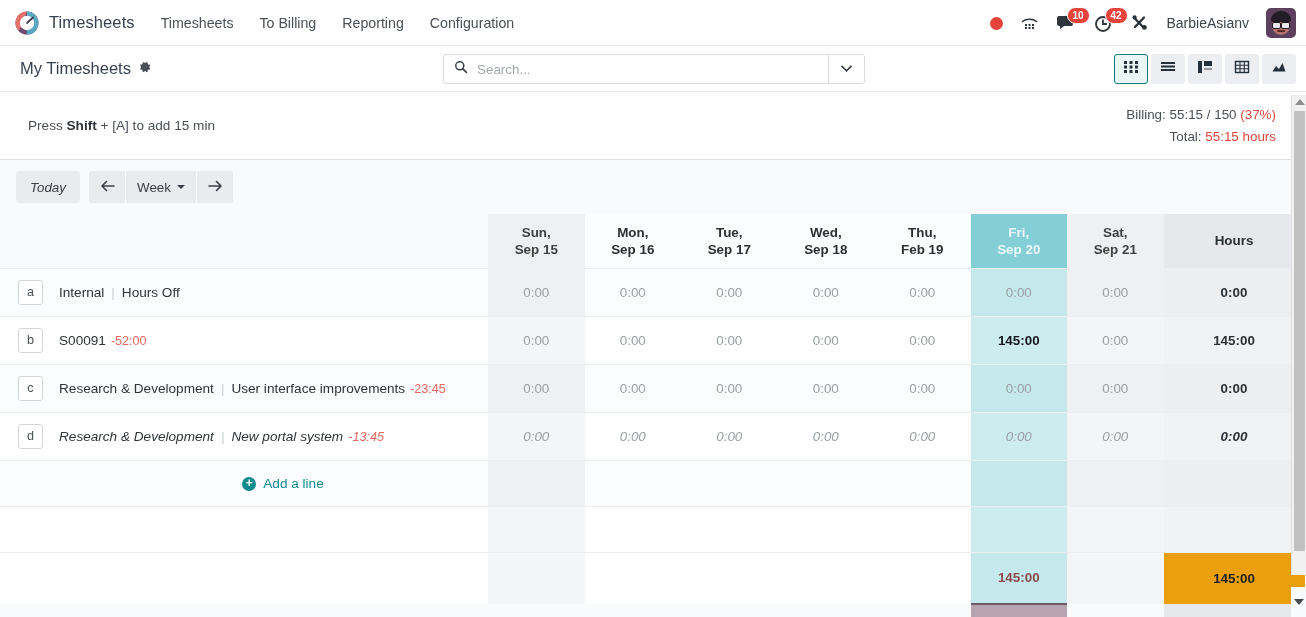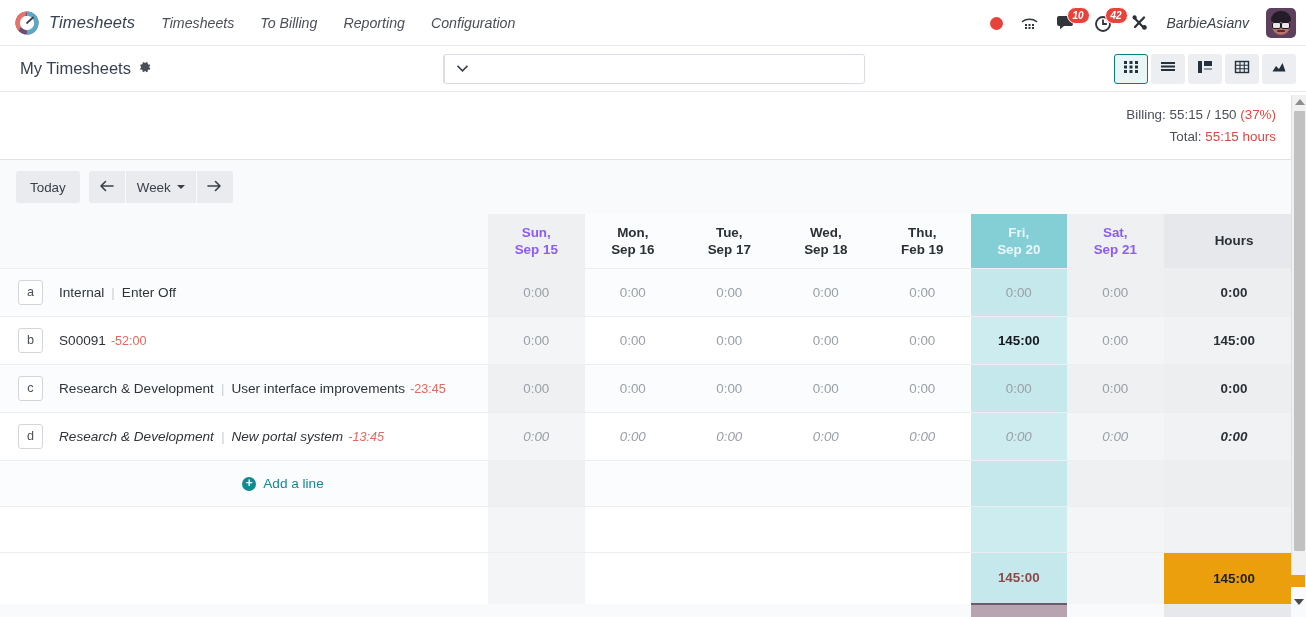--- a/index.html
+++ b/index.html
@@ -11,21 +11,20 @@
     color: #313539;
   }
 
   
   .navbar {
     height: 46px; background: #ffffff;
     display: flex; align-items: center;
     padding: 0 10px 0 14px;
     border-bottom: 1px solid #e7e9ed;
     position: relative;
-    font-style: italic;
   }
   .brand { display: flex; align-items: center; gap: 9px; margin-right: 26px; }
   .brand-logo { width: 26px; height: 26px; position: relative; }
   .brand-name {
     font-size: 16.5px; color: #374151; letter-spacing: .1px;
   }
   .nav-menu { display: flex; align-items: center; gap: 26px; }
   .nav-item {
     font-size: 14.2px; color: #4b4f58; cursor: pointer; white-space: nowrap;
   }
@@ -123,21 +122,21 @@
   
   .pnav {
     height: 54px; display: flex; align-items: center; padding-left: 16px;
     background: #f9fafb;
   }
   .pbtn {
     background: #e9ebee; border: none; height: 32px; border-radius: 3px;
     font-size: 13.4px; color: #3c4149; cursor: pointer; font-family: inherit;
     display: flex; align-items: center; justify-content: center;
   }
-  .pbtn.today { padding: 16px 14px; margin-right: 9px; }
+  .pbtn.today { padding: 16px 14px; margin-right: 9px; font-style: italic; }
   .pgroup { display: flex; gap: 1px; }
   .pgroup .pbtn { border-radius: 0; }
   .pgroup .pbtn:first-child { border-radius: 3px 0 0 3px; width: 36px; }
   .pgroup .pbtn:last-child { border-radius: 0 3px 3px 0; width: 36px; }
   .pbtn.week { padding: 0 11px; gap: 6px; }
   .caret { width:0;height:0;border-top:4px solid #3c4149;border-left:4px solid transparent;border-right:4px solid transparent; }
 
   
   .gridwrap { position: relative; background: #fff; }
   table.grid { width: 1291px; border-collapse: collapse; table-layout: fixed; }
@@ -147,21 +146,21 @@
   col.c-label { width: 488px; }
   col.c-day { width: 96.5px; }
   col.c-hours { width: 141px; }
 
   thead th {
     height: 54px; vertical-align: middle; font-weight: bold; color: #2b3035;
     background: #fbfcfd; line-height: 17px; padding: 0;
     border-bottom: 1px solid #e3e6e9;
   }
   thead th.lbl { background: #f9fafb; }
-  thead th.weekend { color: #8b5cf6; background: #eef0f1; font-weight: bold; }
+  thead th.weekend { color: #404040; background: #eef0f1; font-weight: bold; }
   thead th.today-col { background: #84cfd6; color: #e9f7f8; }
   thead th.hours { background: #e6e8eb; }
   .dname { display:block; } .ddate { display:block; }
 
   tbody td { height: 48px; padding: 0; color: #9aa0a6; }
   tbody tr.odd td { background: #fbfcfd; }
   tbody tr.even td { background: #ffffff; }
   tbody tr.odd td.weekend { background: #eef0f1; }
   tbody tr.even td.weekend { background: #f4f5f6; }
   tbody tr.odd td.today-col { background: #c4e8ec; }
@@ -316,20 +315,29 @@
     <span class="bc-title">My Timesheets</span>
     <span class="gear">
       <svg width="14" height="14" viewBox="0 0 16 16">
         <path fill="#4a4f57" d="M8 5.2A2.8 2.8 0 1 0 8 10.8 2.8 2.8 0 0 0 8 5.2zm0 4.2a1.4 1.4 0 1 1 0-2.8 1.4 1.4 0 0 1 0 2.8z"></path>
         <path fill="#4a4f57" d="M14 9.1l-1.2-.4a4.9 4.9 0 0 0 0-1.4L14 6.9l-.8-2-1.2.4a4.9 4.9 0 0 0-1-1L11.4 3l-2-.8-.5 1.1a4.9 4.9 0 0 0-1.4 0L7 2.2 5 3l.4 1.2a4.9 4.9 0 0 0-1 1L3.2 4.9l-.8 2 1.1.5a4.9 4.9 0 0 0 0 1.4l-1.1.5.8 2 1.2-.4a4.9 4.9 0 0 0 1 1L5 13.1l2 .8.5-1.2a4.9 4.9 0 0 0 1.4 0l.5 1.2 2-.8-.4-1.2a4.9 4.9 0 0 0 1-1l1.2.4.8-2.2z"></path>
       </svg>
     </span>
   </div>
 
   <div class="searchwrap">
+    <div class="searchbox">
+      <span>
+        <svg width="14" height="14" viewBox="0 0 16 16">
+          <circle cx="6.6" cy="6.6" r="4.6" fill="none" stroke="#3c4149" stroke-width="1.7"></circle>
+          <path d="M10.2 10.2 L14.2 14.2" stroke="#3c4149" stroke-width="1.9" stroke-linecap="round"></path>
+        </svg>
+      </span>
+      <input class="search-input" type="text" placeholder="Search..." style="">
+    </div>
     <div class="search-toggle">
       <span>
         <svg width="11" height="7" viewBox="0 0 11 7">
             <path d="M0.5 0.8 L5.5 5.8 L10.5 0.8" fill="none" stroke="#3c4149" stroke-width="1.6"></path>
           </svg>
       </span>
     </div>
   </div>
 
   <div class="views">
@@ -379,20 +387,23 @@
         <svg width="16" height="16" viewBox="0 0 16 16">
           <path d="M1.5 12.5 L5 7 L8 10 L11.5 4 L14.5 12.5 Z" fill="#23303d"></path>
         </svg>
       </span>
     </div>
   </div>
 </div>
 
 <div class="timerbar">
   <div class="hints">
+    <div>
+      <span>Press </span><b>Shift</b><span> + [A] to add 15 min</span>
+    </div>
   </div>
   <div class="billing">
     <div>
       <span>Billing:</span>
       <span>55:15 / 150</span>
       <span class="red">(37%)</span>
     </div>
     <div>
       <span>Total:</span>
       <span class="red">55:15 hours</span>
@@ -471,21 +482,21 @@
         <th class="hours">Hours</th>
       </tr>
     </thead>
     <tbody>
 
       <tr class="odd">
         <td class="lblcell">
           <span class="rowlabel">
             <span class="hotkey">a</span>
             <span>
-              <span class="proj">Internal</span><span class="sep">|</span><span class="task">Enter Off</span>
+              <span class="proj">Internal</span><span class="sep">|</span><span class="task">Hours Off</span>
             </span>
           </span>
         </td>
         <td class="val weekend">0:00</td>
         <td class="val">0:00</td>
         <td class="val">0:00</td>
         <td class="val">0:00</td>
         <td class="val">0:00</td>
         <td class="val today-col">0:00</td>
         <td class="val weekend">0:00</td>

